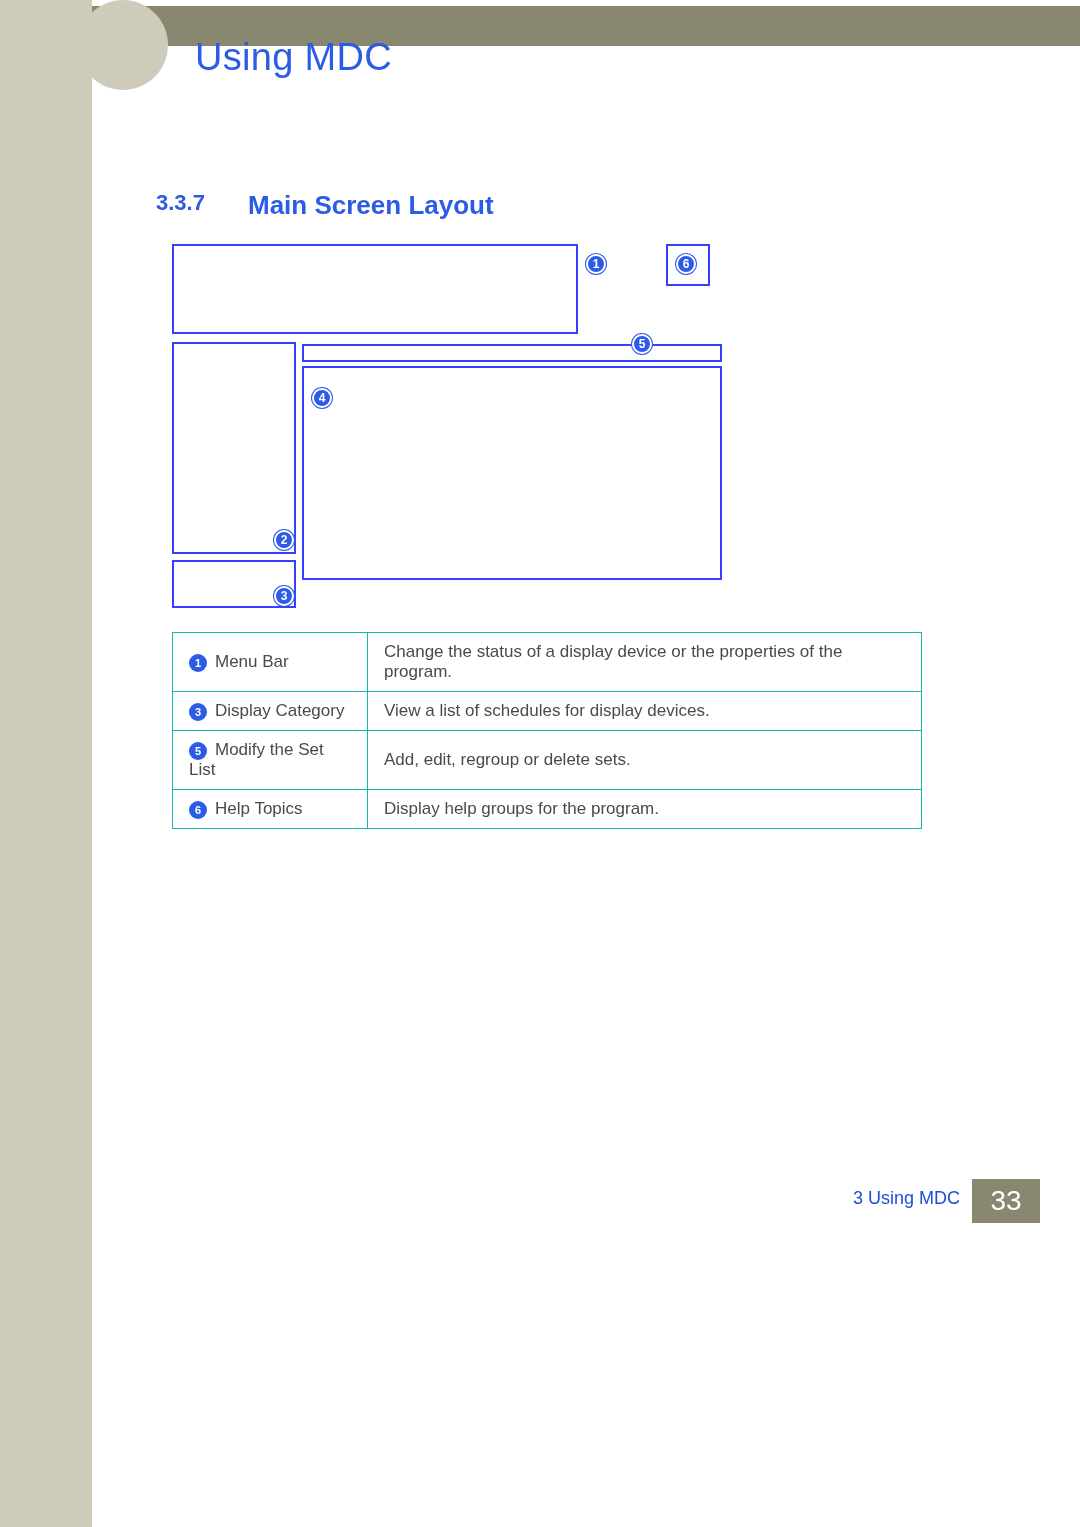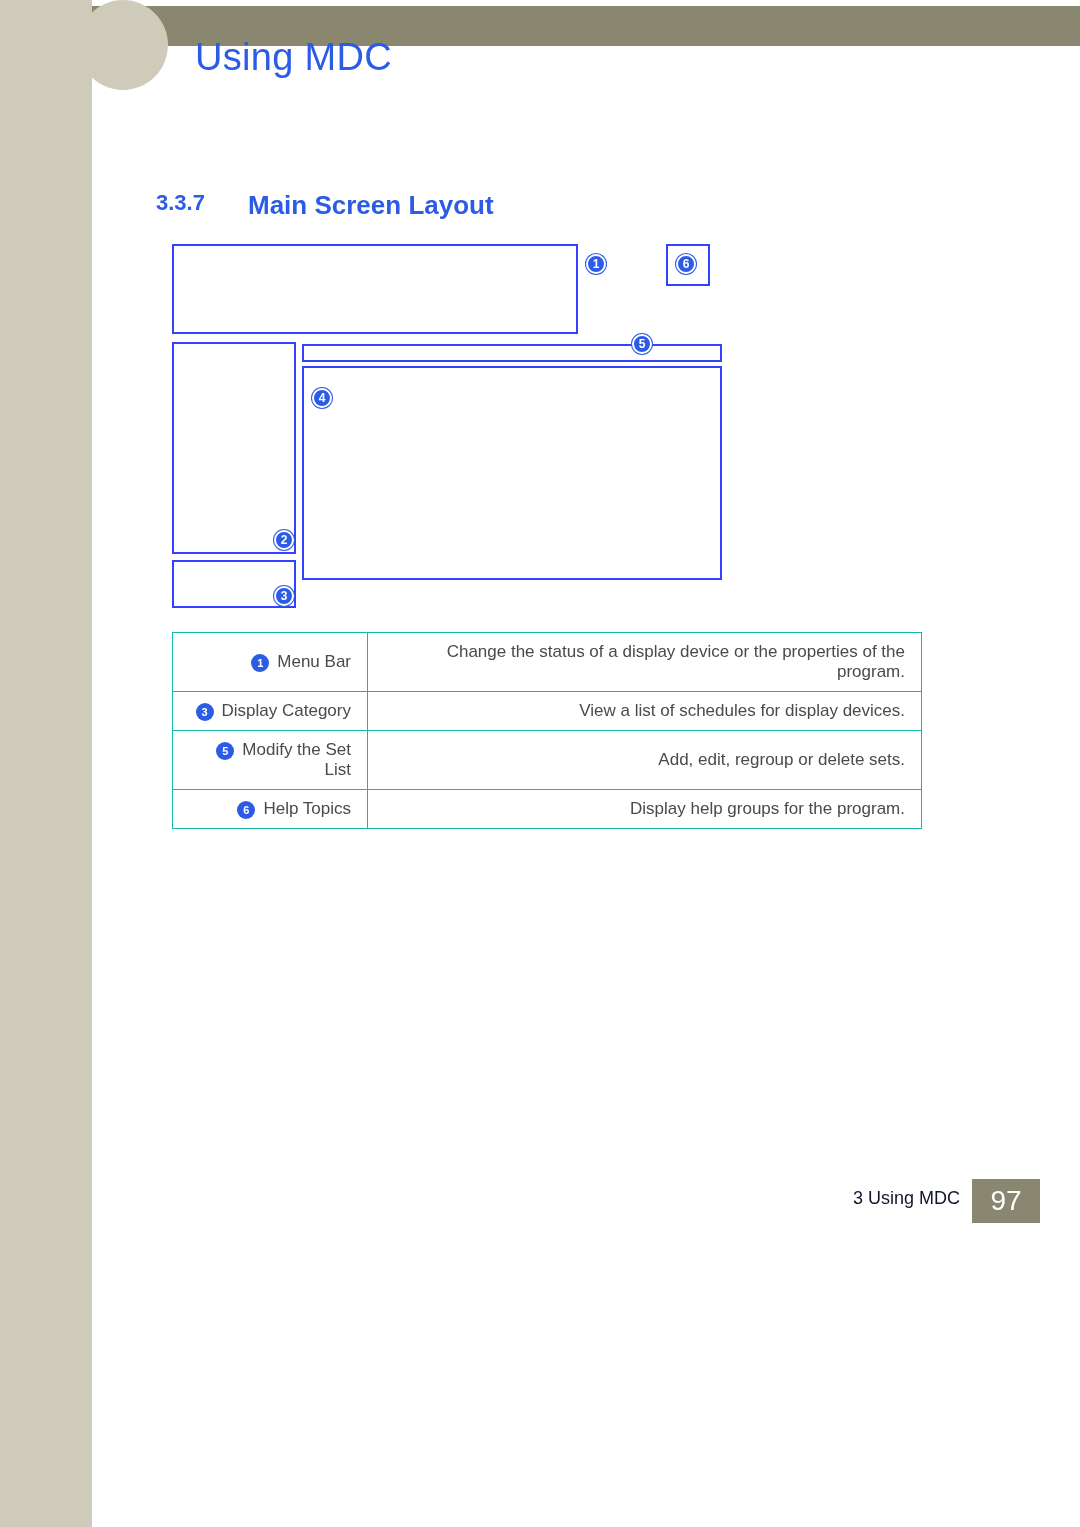--- a/index.html
+++ b/index.html
@@ -1,17 +1,17 @@
 <!DOCTYPE html>
 <html><head>
 <meta charset="utf-8">
 <style>
   * { box-sizing: border-box; margin: 0; padding: 0; }
   html, body { width: 1080px; height: 1527px; font-family: Arial, Helvetica, sans-serif; background: #ffffff; }
-  .page { position: relative; width: 1080px; height: 1243px; text-align: right; }
+  .page { position: relative; width: 1080px; height: 1243px; }
 
   .left-gutter { position: absolute; left: 0; top: 0; width: 92px; height: 1527px; background: #CFCBBB; }
 
   .header-bar { position: absolute; left: 92px; top: 6px; right: 0; height: 40px; background: #8A8770; }
 
   .page-title { position: absolute; left: 195px; top: 36px; font-size: 38px; font-weight: 500; color: #2C5BE6; letter-spacing: 0.3px; }
 
   .chapter-circle { position: absolute; left: 78px; top: 0; width: 90px; height: 90px; border-radius: 50%; background: #CFCBBB; }
 
   .sec-num { position: absolute; left: 156px; top: 190px; color: #2C5BE6; font-size: 22px; font-weight: 600; }
@@ -32,21 +32,21 @@
   .d3 { left: 102px; top: 342px; }
   .d4 { left: 140px; top: 144px; }
   .d5 { left: 460px; top: 90px; }
   .d6 { left: 504px; top: 10px; }
 
   .legend-table { position: absolute; left: 172px; top: 632px; width: 750px; border: 1px solid #A6913C; border-collapse: collapse; }
   .legend-table td { border: 1px solid #14b8a6; padding: 9px 16px; font-size: 17px; color: #4A4A4A; vertical-align: middle; }
   .legend-table td.key { width: 195px; }
   .mini-dot { display: inline-flex; width: 18px; height: 18px; border-radius: 50%; background: #2C5BE6; color: #fff; font-size: 11px; align-items: center; justify-content: center; font-weight: 600; margin-right: 8px; vertical-align: middle; }
 
-  .footer-text { position: absolute; right: 120px; bottom: 34px; color: #0f172a; font-size: 18px; margin-left: 12px; }
+  .footer-text { position: absolute; right: 120px; bottom: 34px; color: #1d4ed8; font-size: 18px; margin-left: 12px; }
   .footer-box { position: absolute; right: 40px; bottom: 20px; width: 68px; height: 44px; background: #8A8770; color: #fff; display: flex; align-items: center; justify-content: center; font-size: 28px; }
 </style>
 </head>
 <body>
 
 <div class="page">
   <div class="left-gutter"></div>
   <div class="header-bar"></div>
   <div class="chapter-circle"></div>
   <div class="page-title">Using MDC</div>
@@ -85,14 +85,14 @@
           <td>Add, edit, regroup or delete sets.</td>
         </tr>
         <tr>
           <td class="key"><span class="mini-dot">6</span><span>Help Topics</span></td>
           <td>Display help groups for the program.</td>
         </tr>
       </tbody>
   </table>
 
   <div class="footer-text">3 Using MDC</div>
-  <div class="footer-box">97</div>
+  <div class="footer-box">33</div>
 </div>
 
 </body></html>

